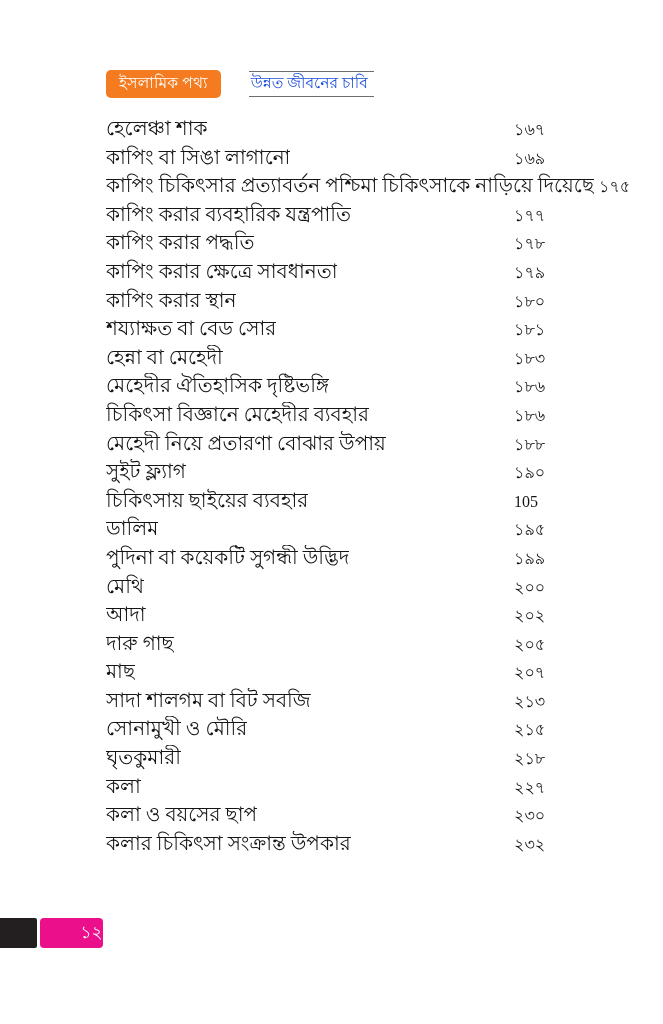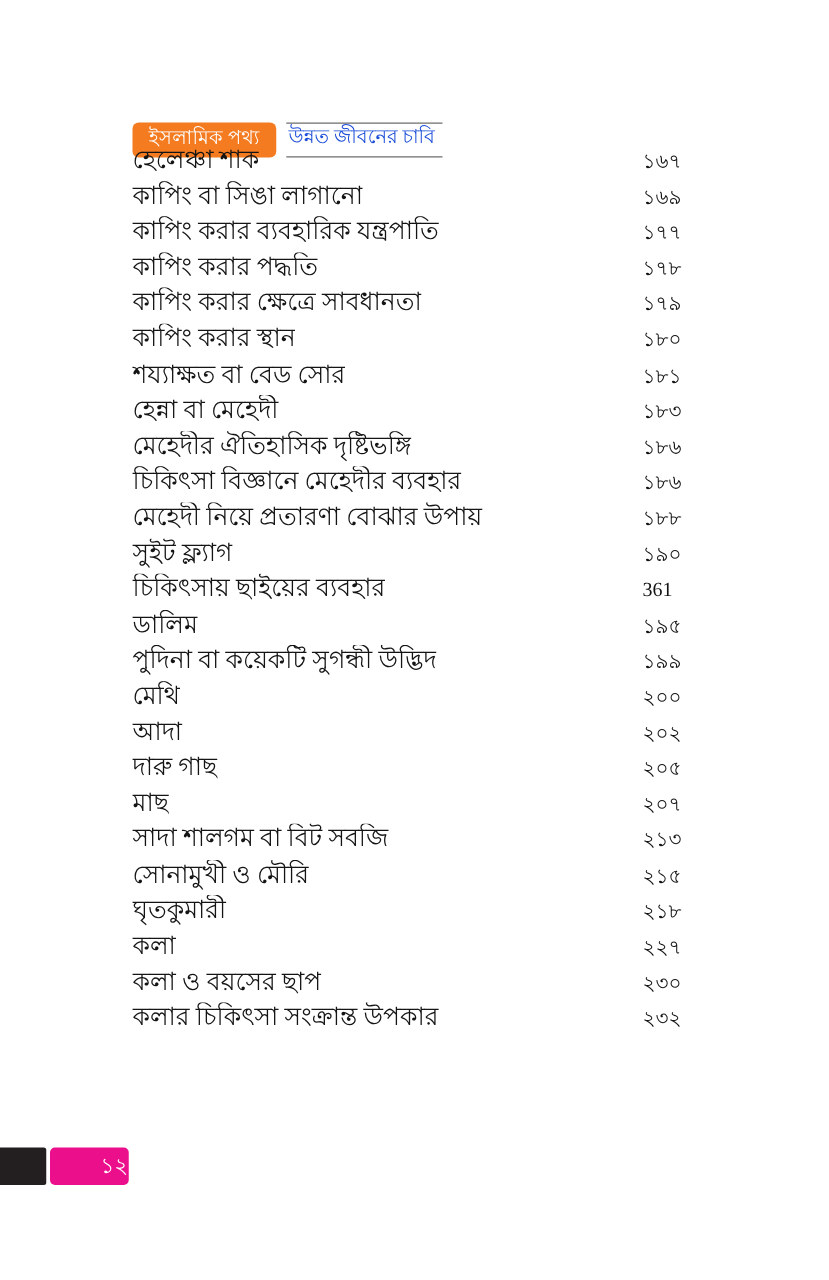--- a/index.html
+++ b/index.html
@@ -22,22 +22,22 @@
     position: absolute;
     inset: 0;
   }
 
   
   .header {
     position: absolute;
     left: 106px;
     top: 70px;
     display: flex;
-    gap: 8px;
-    margin-top: 28px;
+    align-items: center;
+    gap: 28px;
   }
 
   .header-badge {
     background: #f47b20;
     color: #ffffff;
     border-radius: 5px;
     padding: 4px 13px 6px 13px;
     font-size: 15.5px;
     line-height: 1.15;
     white-space: nowrap;
@@ -157,20 +157,25 @@
       <div class="toc-row">
         <span class="toc-title">হেলেঞ্চা শাক</span>
         <span class="toc-spacer"></span>
         <span class="toc-page">১৬৭</span>
       </div>
       <div class="toc-row">
         <span class="toc-title">কাপিং বা সিঙা লাগানো</span>
         <span class="toc-spacer"></span>
         <span class="toc-page">১৬৯</span>
       </div>
+      <div class="toc-row long">
+        <span class="toc-title">কাপিং চিকিৎসার প্রত্যাবর্তন পশ্চিমা চিকিৎসাকে নাড়িয়ে দিয়েছে</span>
+        <span class="toc-spacer"></span>
+        <span class="toc-page">১৭৫</span>
+      </div>
       <div class="toc-row">
         <span class="toc-title">কাপিং করার ব্যবহারিক যন্ত্রপাতি</span>
         <span class="toc-spacer"></span>
         <span class="toc-page">১৭৭</span>
       </div>
       <div class="toc-row">
         <span class="toc-title">কাপিং করার পদ্ধতি</span>
         <span class="toc-spacer"></span>
         <span class="toc-page">১৭৮</span>
       </div>
@@ -210,21 +215,21 @@
         <span class="toc-page">১৮৮</span>
       </div>
       <div class="toc-row">
         <span class="toc-title">সুইট ফ্ল্যাগ</span>
         <span class="toc-spacer"></span>
         <span class="toc-page">১৯০</span>
       </div>
       <div class="toc-row">
         <span class="toc-title">চিকিৎসায় ছাইয়ের ব্যবহার</span>
         <span class="toc-spacer"></span>
-        <span class="toc-page">361</span>
+        <span class="toc-page">105</span>
       </div>
       <div class="toc-row">
         <span class="toc-title">ডালিম</span>
         <span class="toc-spacer"></span>
         <span class="toc-page">১৯৫</span>
       </div>
       <div class="toc-row">
         <span class="toc-title">পুদিনা বা কয়েকটি সুগন্ধী উদ্ভিদ</span>
         <span class="toc-spacer"></span>
         <span class="toc-page">১৯৯</span>

